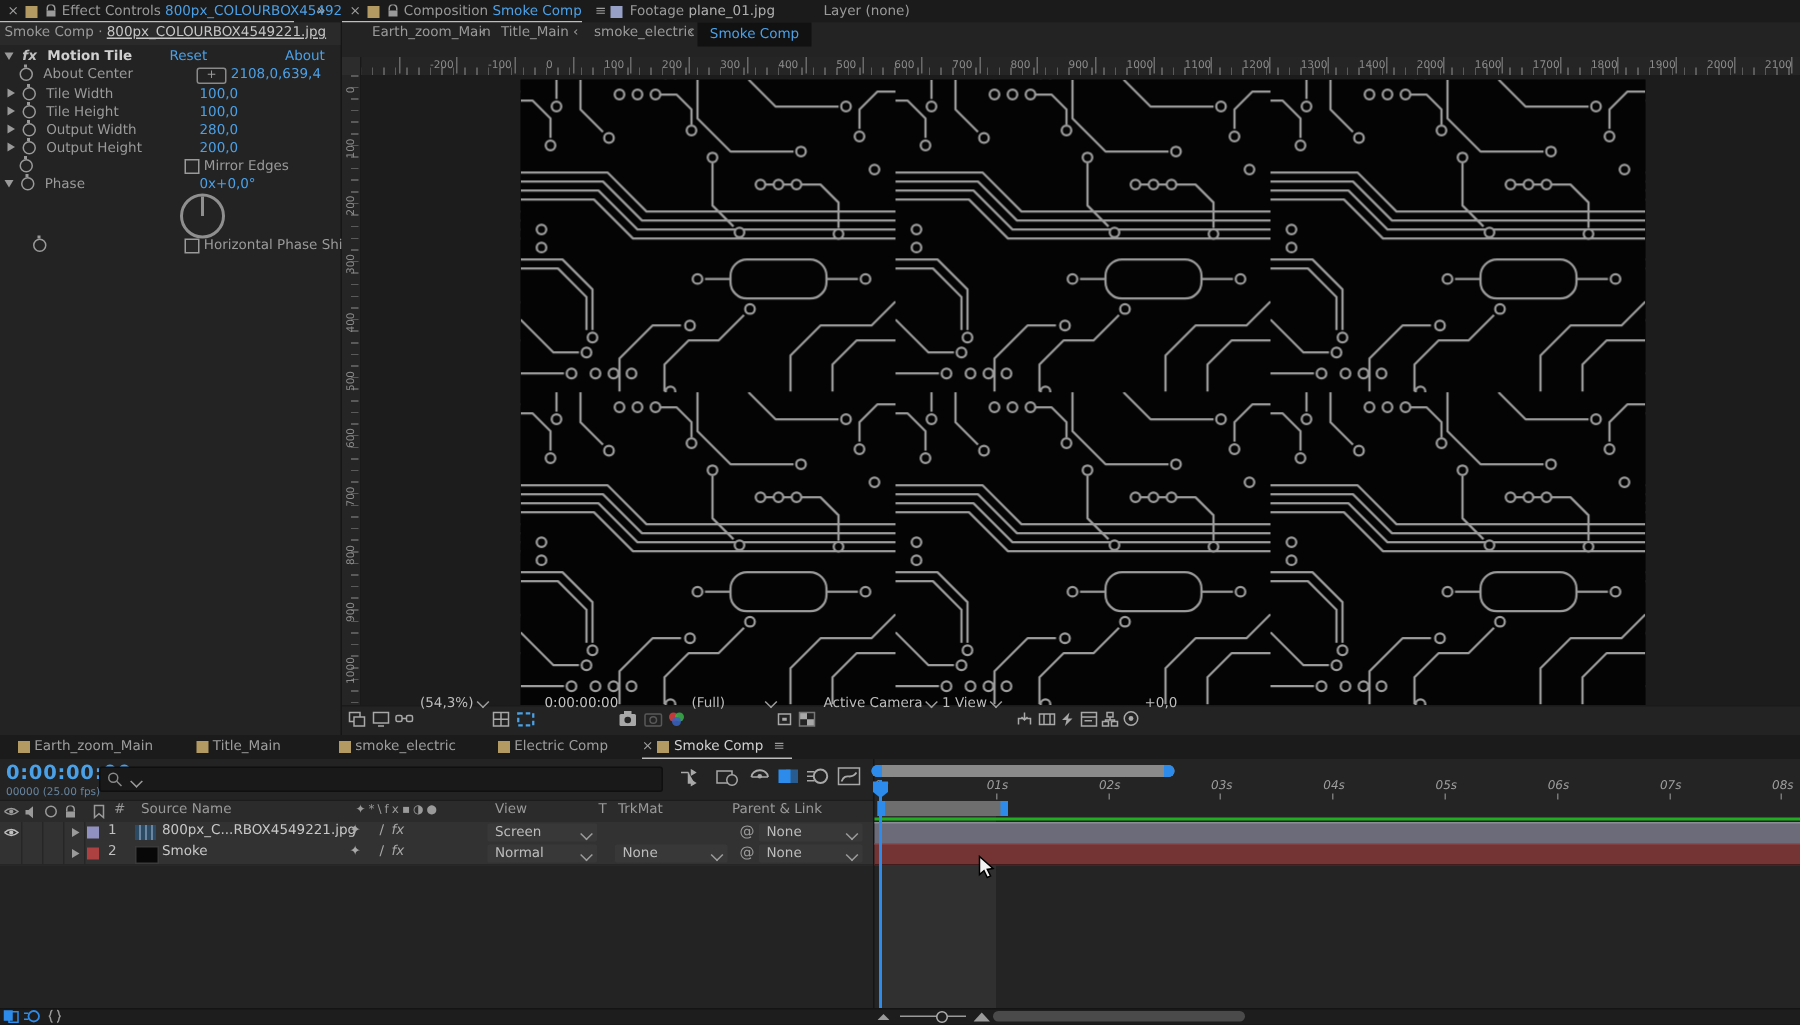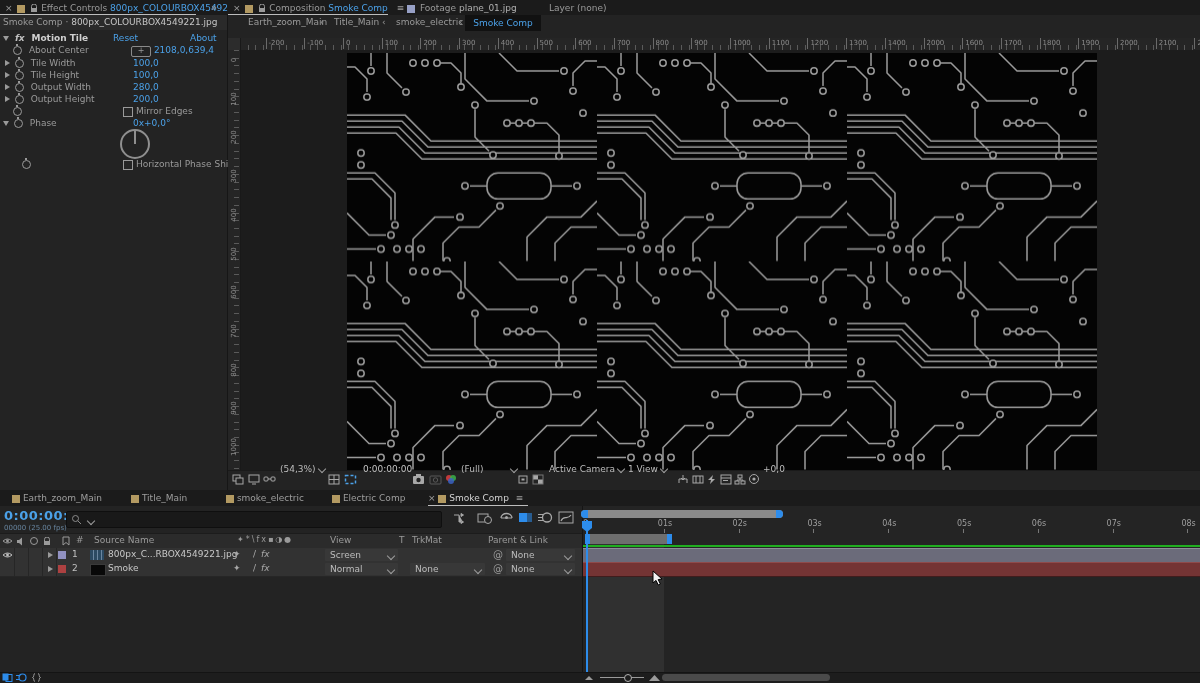--- a/index.html
+++ b/index.html
@@ -2,41 +2,41 @@
 <html><head>
 <meta charset="utf-8">
 <style>
   html,body{margin:0;padding:0;background:#101010;}
   #root{position:relative;width:1200px;height:683px;background:#232323;overflow:hidden;
         font-family:"DejaVu Sans","Liberation Sans",sans-serif;font-size:9px;color:#b4b4b4;
         -webkit-font-smoothing:antialiased;}
   .abs{position:absolute;}
   .blue{color:#4ba1e8;}
   .dim{color:#9a9a9a;}
-  .lite{color:#c6c6c6;}
+  .lite{color:#c6c6c6;text-decoration:underline;}
   .tabbar{background:#1b1b1b;}
   .panel{background:#232323;}
   .sq-icon{display:inline-block;width:8px;height:8px;background:#b39a62;vertical-align:middle;}
   .sq-icon.footage{background:#97a0c6;}
   .stopwatch{display:inline-block;width:7px;height:7px;border:1px solid #9a9a9a;border-radius:50%;position:relative;vertical-align:middle;}
   .stopwatch::before{content:"";position:absolute;left:2px;top:-3px;width:2px;height:2px;background:#9a9a9a;}
   .cbox{display:inline-block;width:8px;height:8px;border:1px solid #9a9a9a;background:#262626;vertical-align:middle;}
   .chev{display:inline-block;width:5px;height:5px;border-right:1px solid #9d9d9d;border-bottom:1px solid #9d9d9d;transform:rotate(45deg);vertical-align:middle;margin-left:3px;margin-bottom:2px;}
   .arrow-r{display:inline-block;width:0;height:0;border-top:3px solid transparent;border-bottom:3px solid transparent;border-left:5px solid #9a9a9a;}
   .arrow-d{display:inline-block;width:0;height:0;border-left:3px solid transparent;border-right:3px solid transparent;border-top:5px solid #9a9a9a;}
   .ec-row{position:absolute;left:0;width:227px;height:12px;line-height:12px;white-space:nowrap;}
   .val-col{position:absolute;left:133px;top:0;}
-  .hr-label{position:absolute;top:0;font-size:7px;color:#8c8c8c;border-left:1px solid #6a6a6a;padding-left:2px;height:11px;line-height:10px;}
+  .hr-label{position:absolute;top:0;font-size:7px;color:#8c8c8c;border-left:1px solid #6a6a6a;padding-left:20px;height:11px;line-height:10px;}
   .vr-label{position:absolute;left:227px;font-size:7px;color:#8c8c8c;transform:rotate(-90deg);transform-origin:center;width:24px;text-align:center;}
   .tick-minor-h{position:absolute;left:240px;right:0;top:45px;height:5px;
      background:repeating-linear-gradient(90deg,#5a5a5a 0,#5a5a5a 1px,transparent 1px,transparent 7.74px);}
   .tick-minor-v{position:absolute;top:50px;bottom:213px;left:234px;width:5px;
      background:repeating-linear-gradient(180deg,#5a5a5a 0,#5a5a5a 1px,transparent 1px,transparent 7.74px);}
   .tl-tab{position:absolute;top:490px;height:16px;line-height:16px;white-space:nowrap;color:#9e9e9e;}
-  .tlr-label{position:absolute;top:519px;font-size:8px;color:#9e9e9e;}
+  .tlr-label{position:absolute;top:519px;font-size:8px;color:#9e9e9e;font-style:italic;}
   .tlr-tick{position:absolute;top:529px;width:1px;height:4px;background:#777;}
   .field{position:absolute;background:#383838;border-radius:1px;height:12px;line-height:12px;color:#bdbdbd;padding-left:5px;}
   .cell-line{position:absolute;width:1px;background:#262626;}
   .icon-btn{position:absolute;width:14px;height:12px;}
   svg{display:block;}
   .toolbar-txt{position:absolute;top:463px;height:13px;line-height:13px;color:#bdbdbd;white-space:nowrap;}
 </style>
 </head>
 <body>
 

